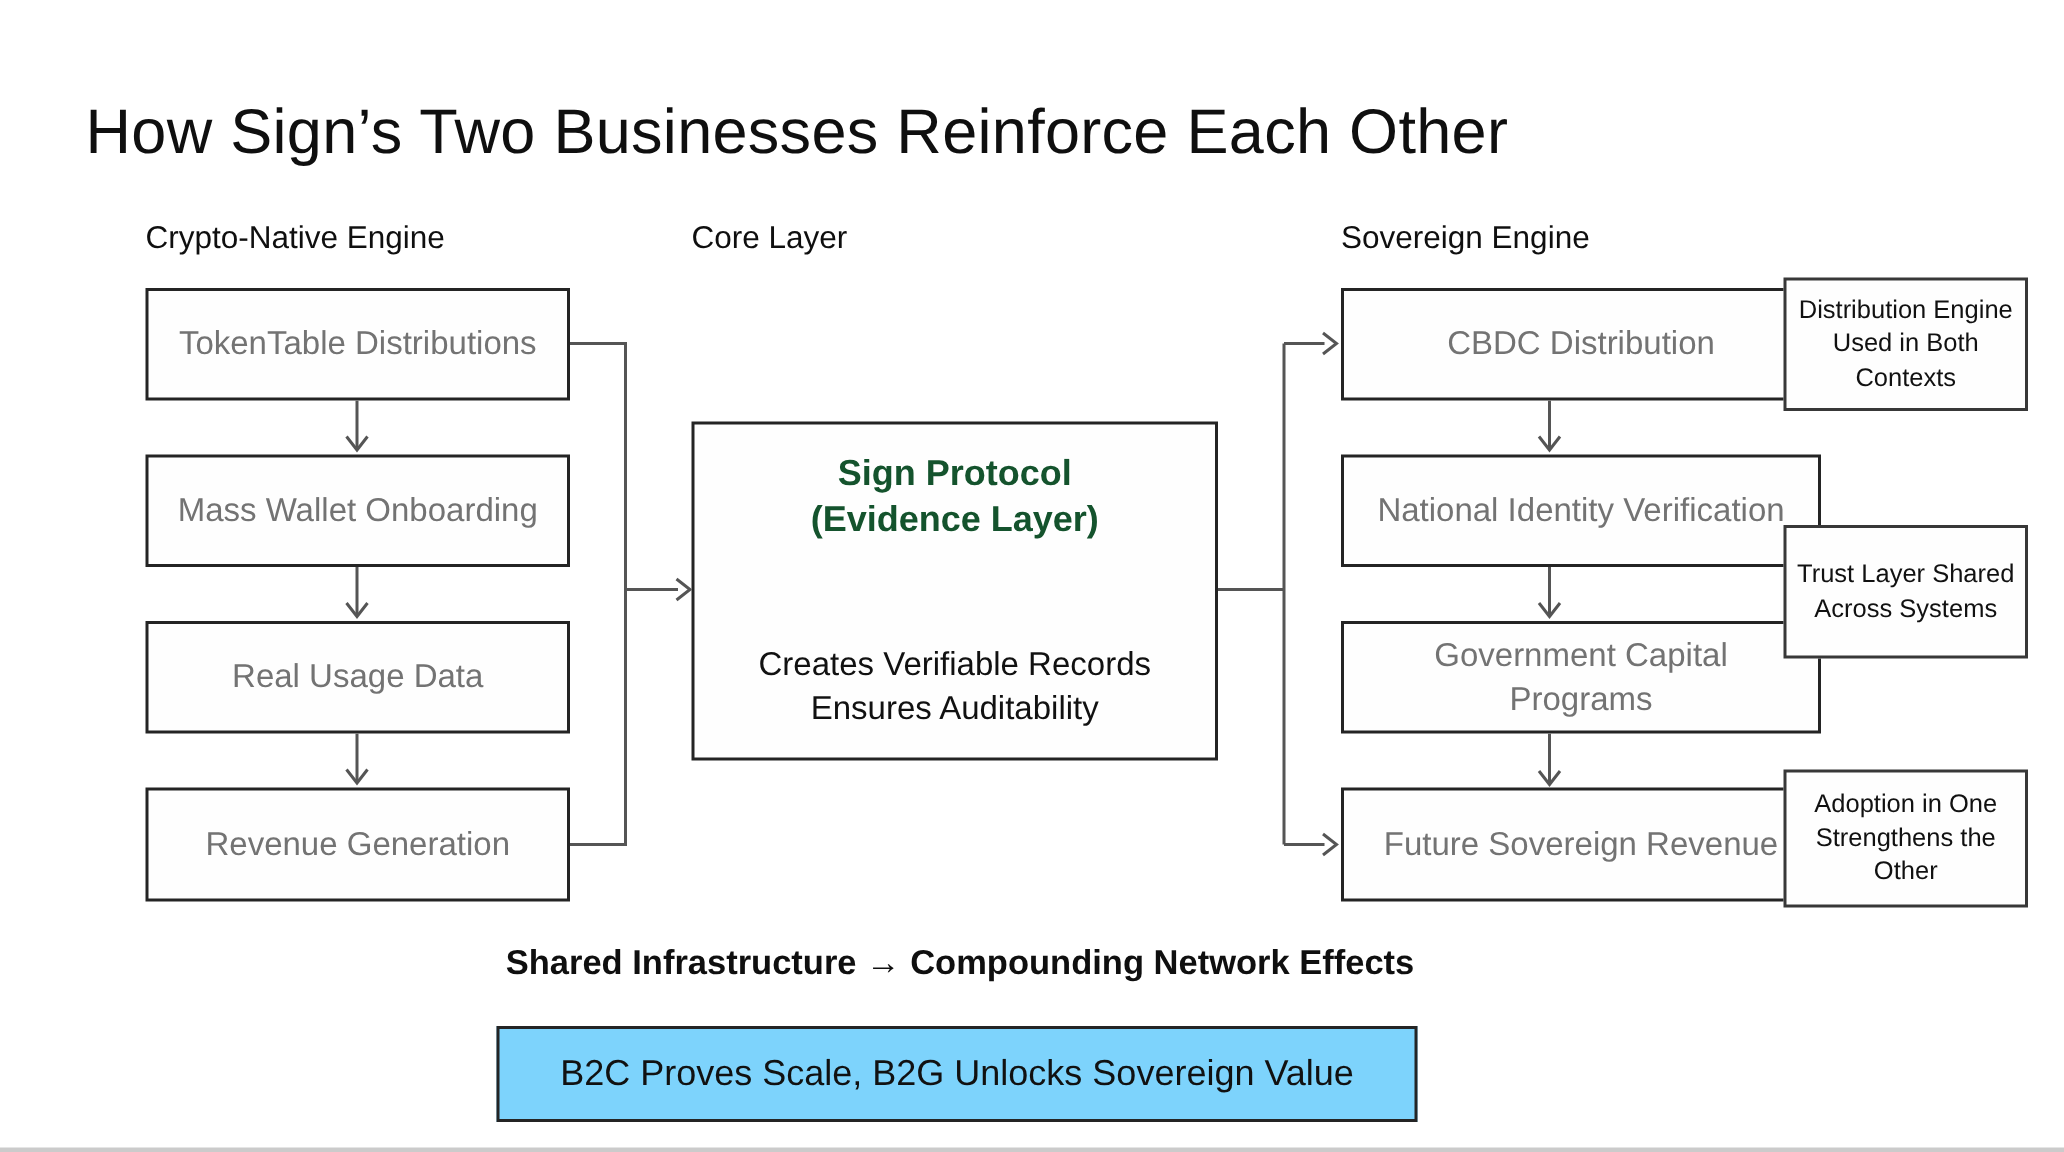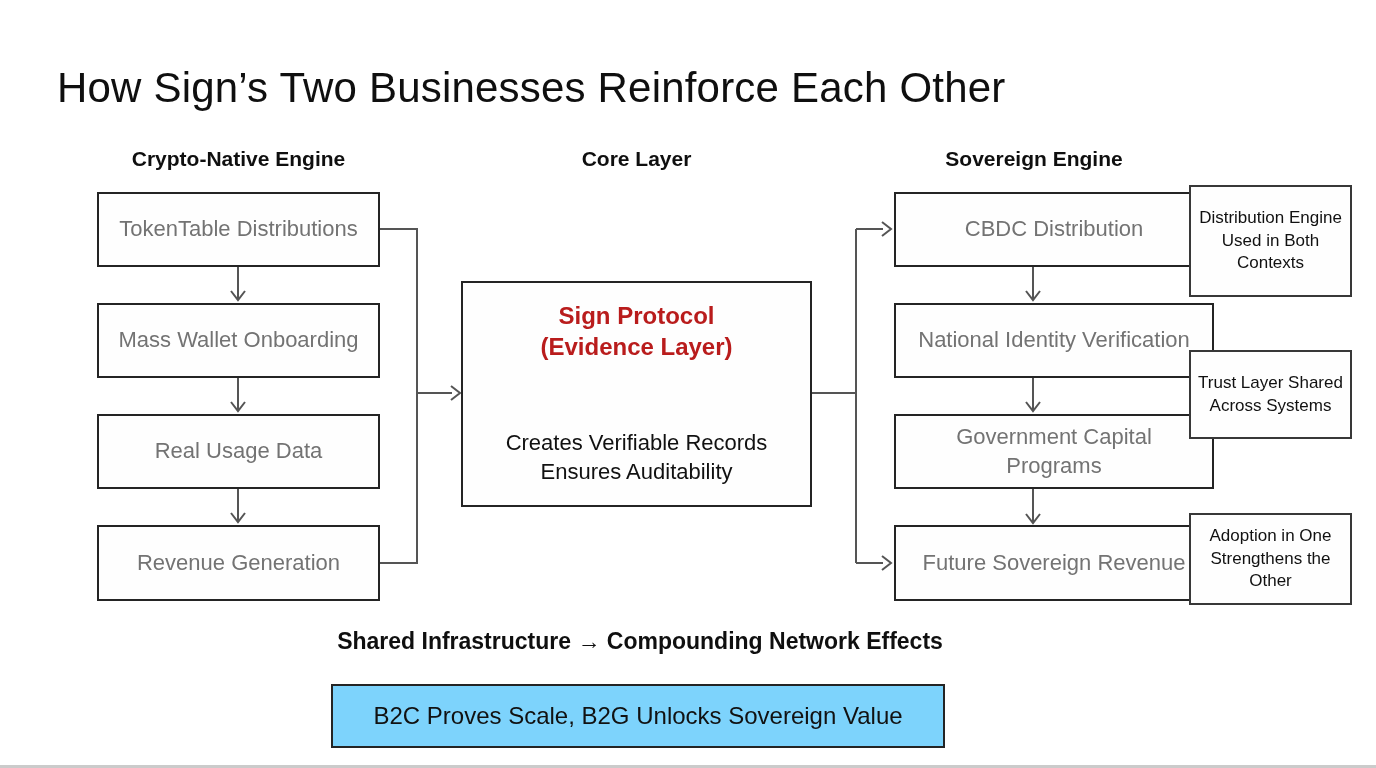--- a/index.html
+++ b/index.html
@@ -9,21 +9,21 @@
     font-family:"Liberation Sans","DejaVu Sans",sans-serif;
     color:#111111;
   }
   .abs{position:absolute;}
   .title{
     left:57px;top:64px;width:1200px;
     font-size:42px;font-weight:400;letter-spacing:0.2px;color:#0f0f0f;
   }
   .col-header{
     top:147px;height:26px;
-    font-size:21px;font-weight:700;text-align:center;color:#0f0f0f;
+    font-size:21px;font-weight:400;text-align:left;color:#0f0f0f;
   }
   .hdr-left{left:97px;width:283px;}
   .hdr-center{left:461px;width:351px;}
   .hdr-right{left:894px;width:280px;}
   .node{
     border:2px solid #242424;background:#fefefe;box-sizing:border-box;
     display:flex;align-items:center;justify-content:center;text-align:center;
     font-size:22px;line-height:1.28;color:#737373;
     padding:2px 10px;
   }
@@ -32,29 +32,29 @@
   .n-row1{top:192px;height:75px;}
   .n-row2{top:303px;height:75px;}
   .n-row3{top:414px;height:75px;}
   .n-row4{top:525px;height:76px;}
   .core-box{
     left:461px;top:281px;width:351px;height:226px;
     border:2px solid #242424;background:#fefefe;box-sizing:border-box;
     display:flex;flex-direction:column;align-items:center;justify-content:space-between;
     text-align:center;padding:17px 8px 18px 8px;
   }
-  .core-title{font-size:24px;font-weight:700;line-height:1.3;color:#b91c1c;}
+  .core-title{font-size:24px;font-weight:700;line-height:1.3;color:#14532d;}
   .core-body{font-size:22px;font-weight:400;line-height:1.35;color:#111;}
   .side-note{
     left:1189px;width:163px;
     border:2px solid #383838;background:#fefefe;box-sizing:border-box;
     display:flex;align-items:center;justify-content:center;text-align:center;
     font-size:17px;line-height:1.32;color:#111;padding:2px 6px;
   }
-  .note1{top:185px;height:112px;}
+  .note1{top:185px;height:89px;}
   .note2{top:350px;height:89px;}
   .note3{top:513px;height:92px;}
   .tagline{
     left:48px;top:628px;width:1184px;
     font-size:23px;font-weight:700;text-align:center;color:#0f0f0f;
   }
   .banner{
     left:331px;top:684px;width:614px;height:64px;
     border:2px solid #242424;background:#7dd3fc;box-sizing:border-box;
     display:flex;align-items:center;justify-content:center;text-align:center;

